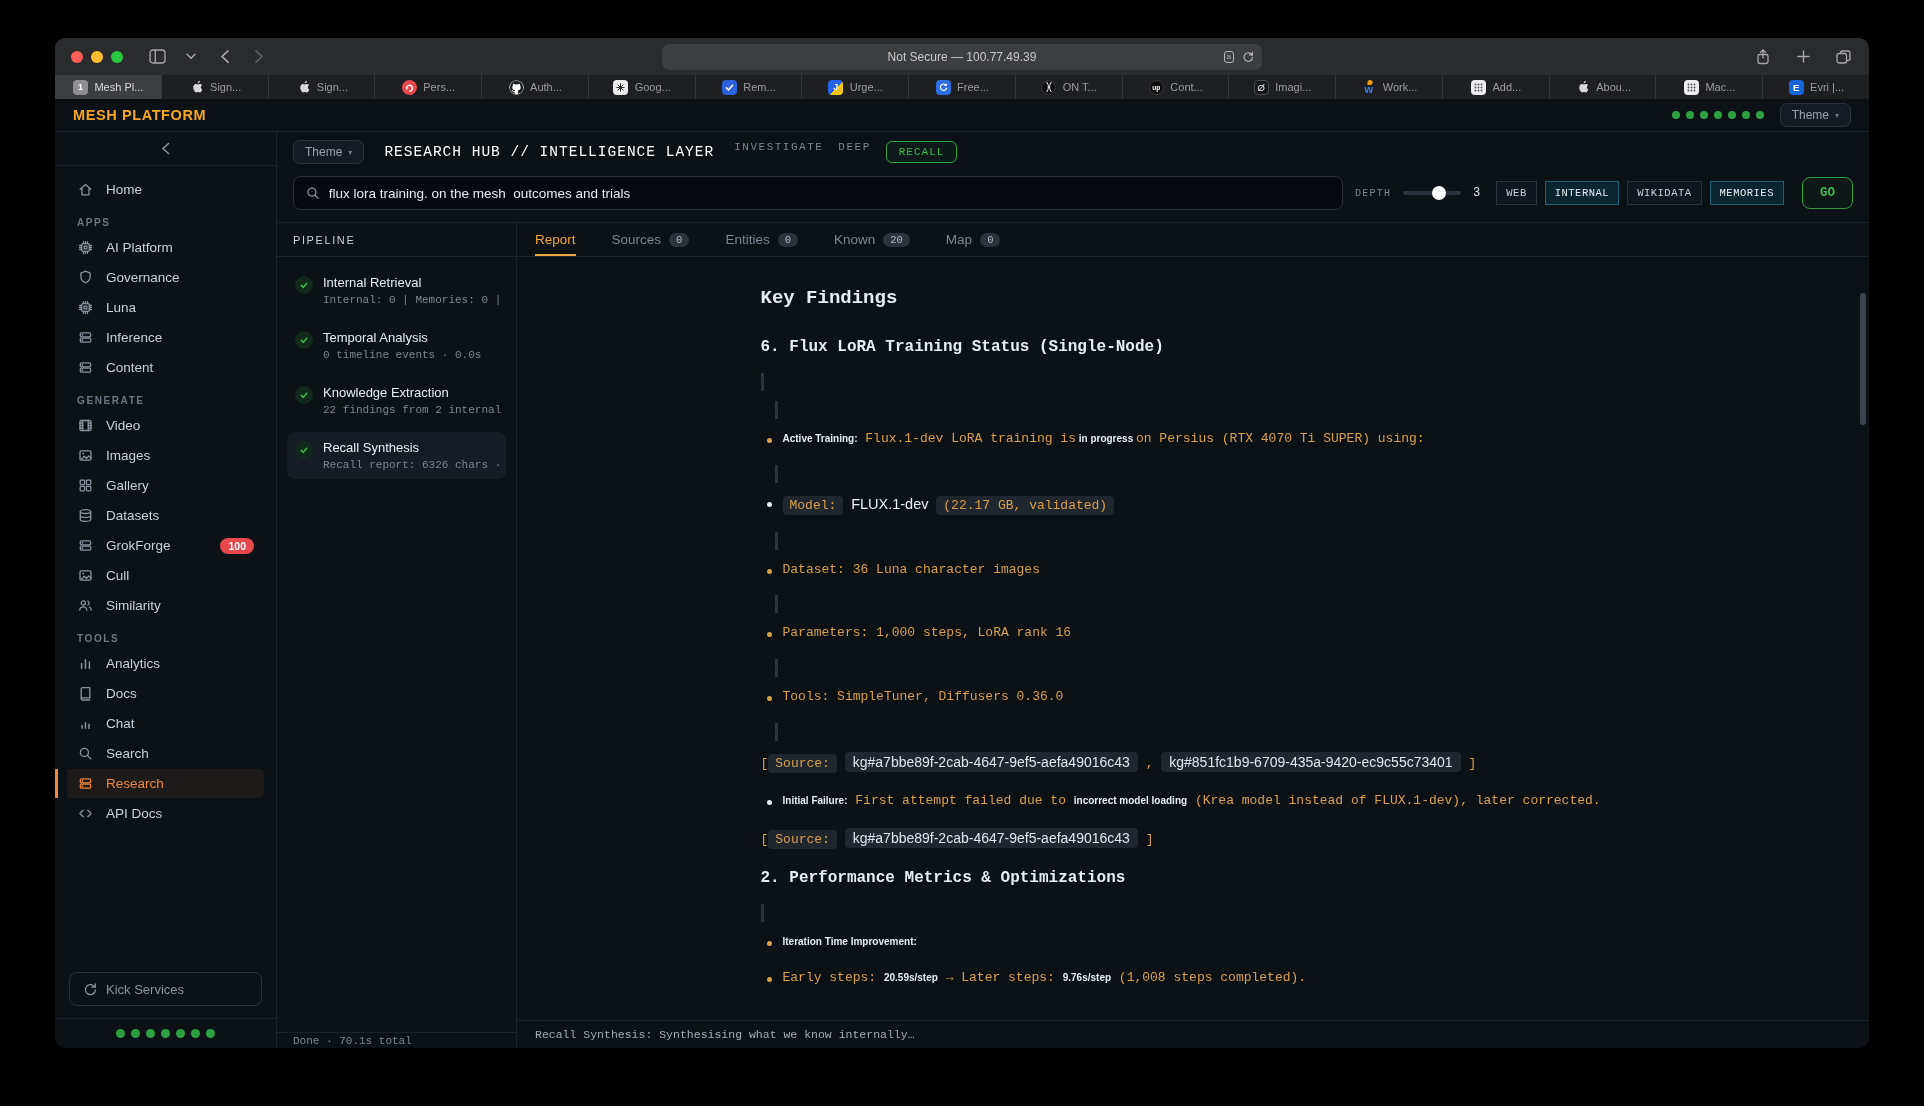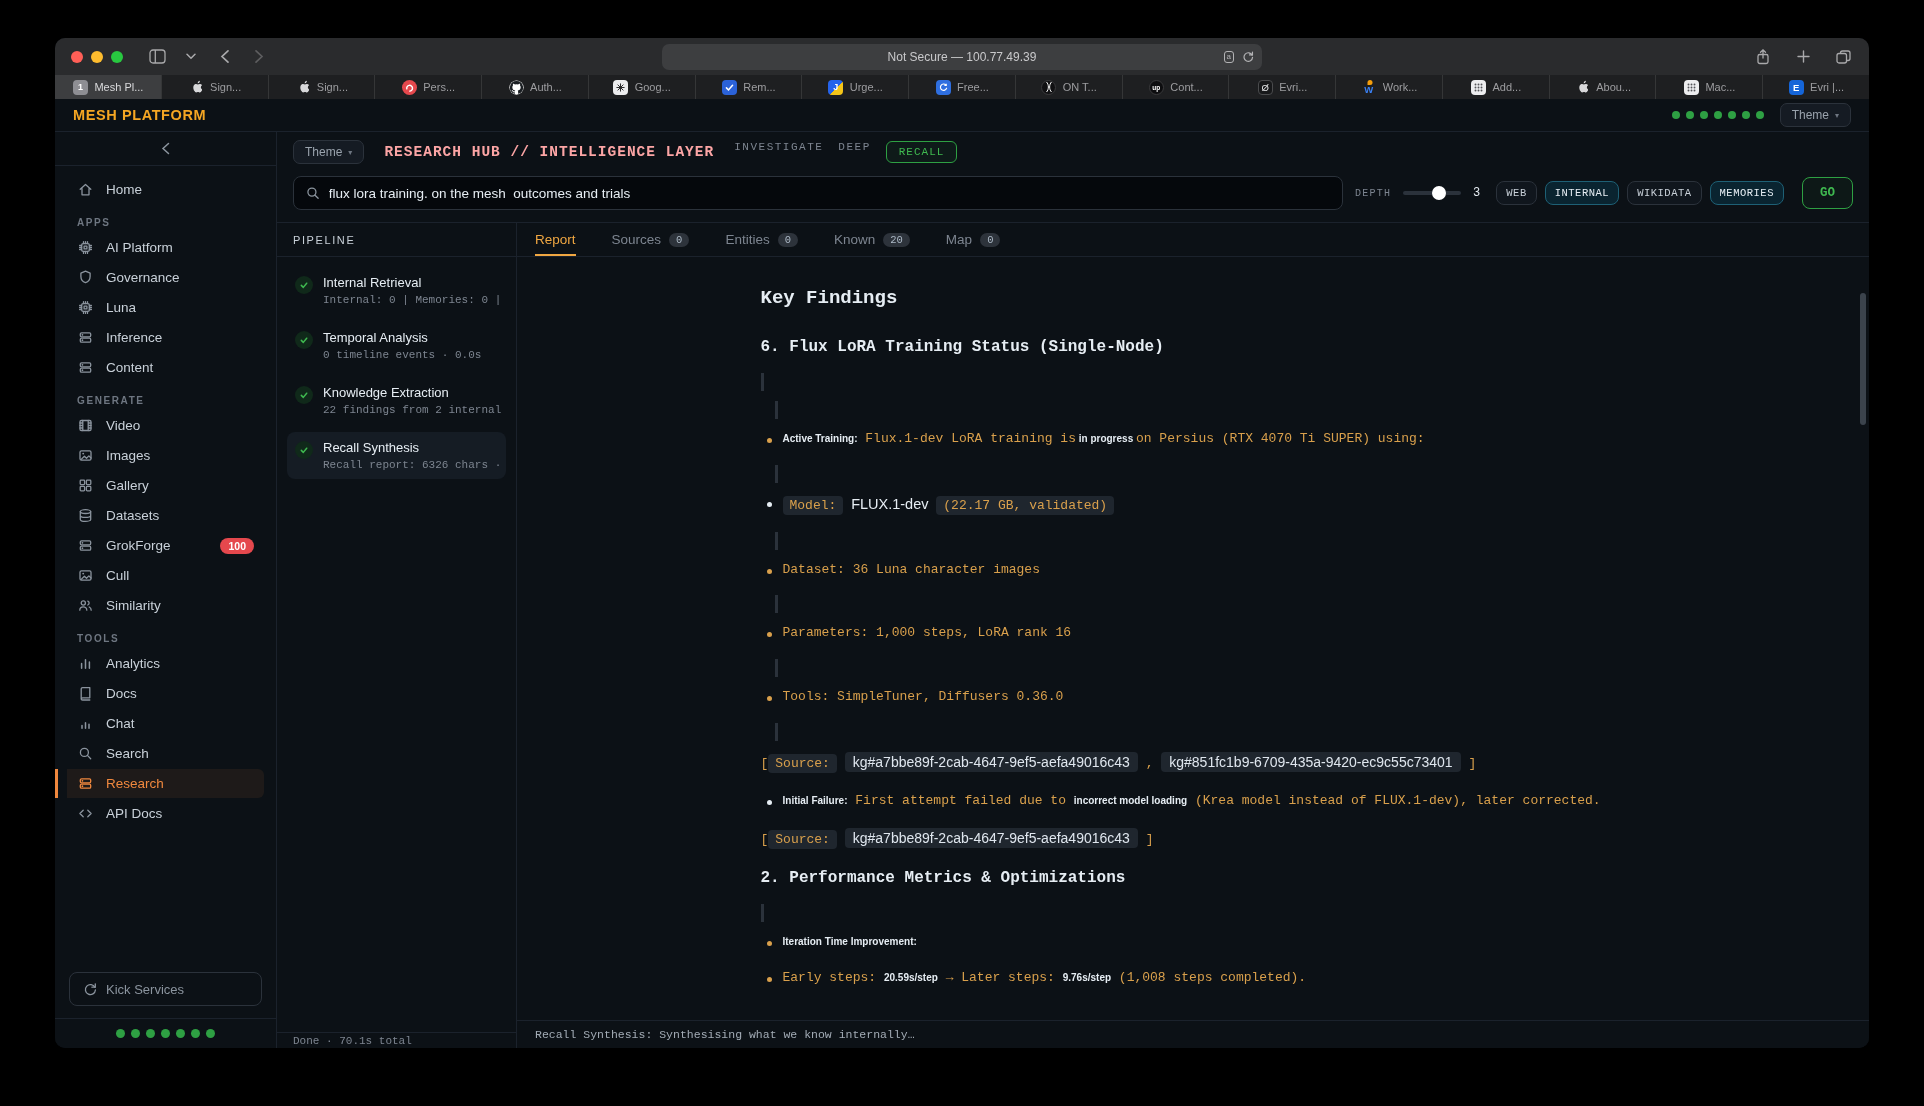--- a/index.html
+++ b/index.html
@@ -62,38 +62,38 @@
   .badge-red { margin-left:auto; background:#e5484d; color:#fff; font-size:10.5px; font-weight:bold;
                padding:2px 8px; border-radius:999px; }
   .kick { margin:12px 14px; border:1px solid #2b323b; border-radius:8px; height:34px; flex:0 0 auto;
           display:flex; align-items:center; padding:0 13px; gap:9px; color:#8b949e; font-size:13px; background:transparent; }
   .side-footer { border-top:1px solid #1b222c; height:30px; flex:0 0 auto; display:flex; align-items:center; justify-content:center; }
   .side-footer .dot { width:9px; height:9px; }
 
   
   .right-pane { flex:1; display:flex; flex-direction:column; min-width:0; }
   .research-header { height:40px; flex:0 0 auto; display:flex; align-items:center; gap:20px; padding:0 16px; }
-  .research-title { font-family:"Liberation Mono",monospace; font-weight:bold; color:#fca5a5;
+  .research-title { font-family:"Liberation Mono",monospace; font-weight:normal; color:#ffffff;
                     font-size:14.5px; letter-spacing:1px; }
   .mode { font-family:"Liberation Mono",monospace; font-size:11px; letter-spacing:1.5px; color:#7d8590; }
   .mode.recall { color:#3fb950; border:1px solid #2ea043; background:rgba(46,160,67,.07);
                  padding:4px 12px; border-radius:6px; letter-spacing:1px; }
 
   .search-row { flex:0 0 auto; display:flex; align-items:center; gap:12px; padding:4px 16px 12px; border-bottom:1px solid #1b222c; }
   .search-box { flex:1; height:34px; background:#05080c; border:1px solid #2b323b; border-radius:8px;
                 display:flex; align-items:center; padding:0 12px; gap:9px; color:#8b949e; }
   .search-box input { background:transparent; border:0; outline:0; color:#e6edf3; font-size:13.5px; width:100%;
                       font-family:"Liberation Sans",sans-serif; }
   .depth-label { font-family:"Liberation Mono",monospace; font-size:10px; letter-spacing:1.2px; color:#7d8590; }
   .slider { width:58px; height:4px; background:#2b323b; border-radius:2px; position:relative; flex:0 0 auto; }
   .knob { position:absolute; left:62%; top:50%; transform:translate(-50%,-50%); width:14px; height:14px;
           background:#fff; border-radius:50%; }
   .depth-value { font-family:"Liberation Mono",monospace; font-size:12px; color:#e6edf3; margin-right:4px; }
   .toggle { font-family:"Liberation Mono",monospace; font-size:10.5px; color:#c9d1d9; border:1px solid #2b323b;
-            background:#10161d; padding:5px 9px; border-radius:8px; letter-spacing:.5px; }
+            background:#10161d; padding:5px 9px; border-radius:0; letter-spacing:.5px; }
   .toggle.active { border-color:#1e6075; background:#0a2430; color:#e6edf3; }
   .go { font-family:"Liberation Mono",monospace; font-weight:bold; font-size:12.5px; color:#3fb950;
         border:1px solid #2ea043; background:rgba(46,160,67,.05); border-radius:8px; padding:8px 17px; margin-left:6px; }
 
   .columns { flex:1; display:flex; min-height:0; }
   .pipeline { width:240px; flex:0 0 auto; border-right:1px solid #1b222c; display:flex; flex-direction:column; min-height:0; }
   .pipeline-title { font-family:Liberation Sans, sans-serif; font-size:11px; letter-spacing:1.6px; color:#c9d1d9;
                     height:34px; display:flex; align-items:center; padding:0 16px; border-bottom:1px solid #1b222c; flex:0 0 auto; }
   .steps { flex:1; padding:10px 10px; display:flex; flex-direction:column; gap:8px; overflow:hidden; }
   .step { display:flex; gap:10px; padding:8px 8px; border-radius:8px; }
@@ -287,21 +287,21 @@
       <div class="tab">
         <span class="fav">
           <span class="fv" style="background:#0d0d0f;border-radius:50%;border:1px solid #3a3a3c;color:#fff;font-size:6.5px;font-weight:bold;">up</span>
         </span>
         <span class="tab-label">Cont...</span>
       </div>
       <div class="tab">
         <span class="fav">
           <span class="fv" style="background:#17181a;border:1px solid #4a4b4d;color:#e8e8ea;font-size:9.5px;">Ø</span>
         </span>
-        <span class="tab-label">Evri...</span>
+        <span class="tab-label">Imagi...</span>
       </div>
       <div class="tab">
         <span class="fav">
           <span class="fv" style="position:relative">
             <span style="position:absolute;top:0;left:55%;transform:translateX(-50%);width:5px;height:5px;border-radius:50% 50% 50% 0;background:#f59e0b"></span>
             <span style="margin-top:5px;color:#3b82f6;font-weight:bold;font-size:9.5px;line-height:1">W</span>
           </span>
         </span>
         <span class="tab-label">Work...</span>
       </div>

